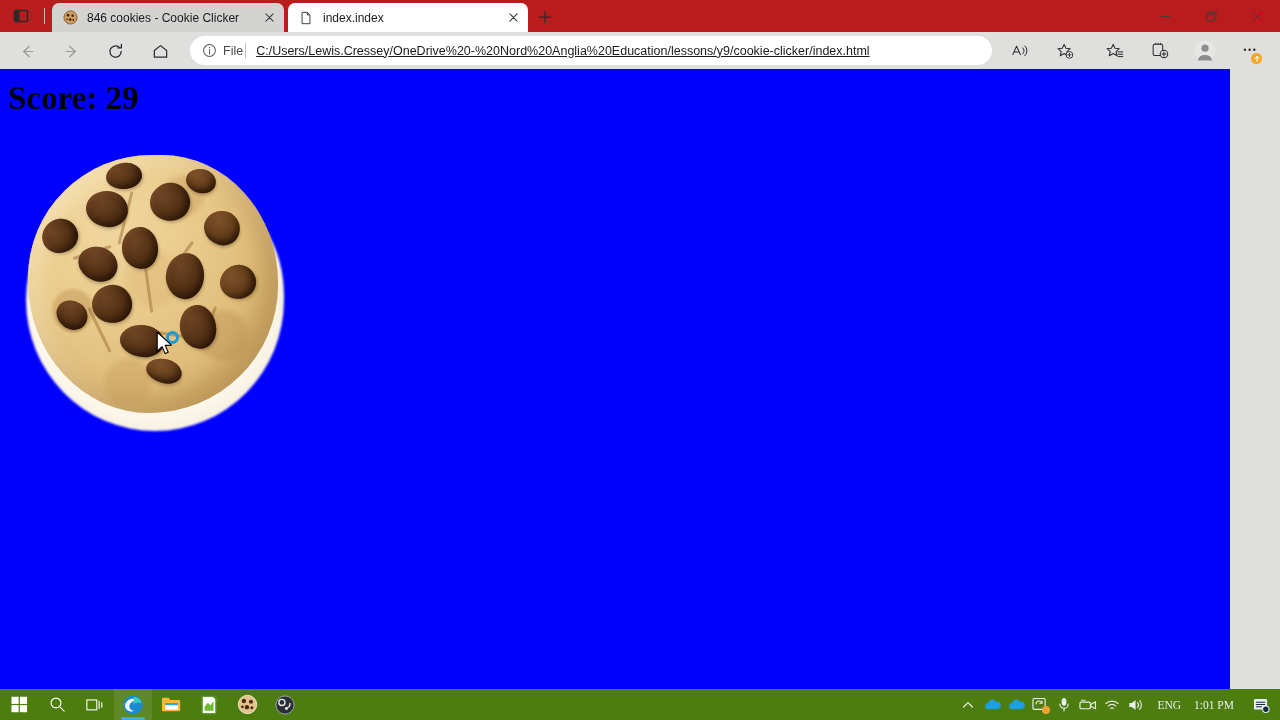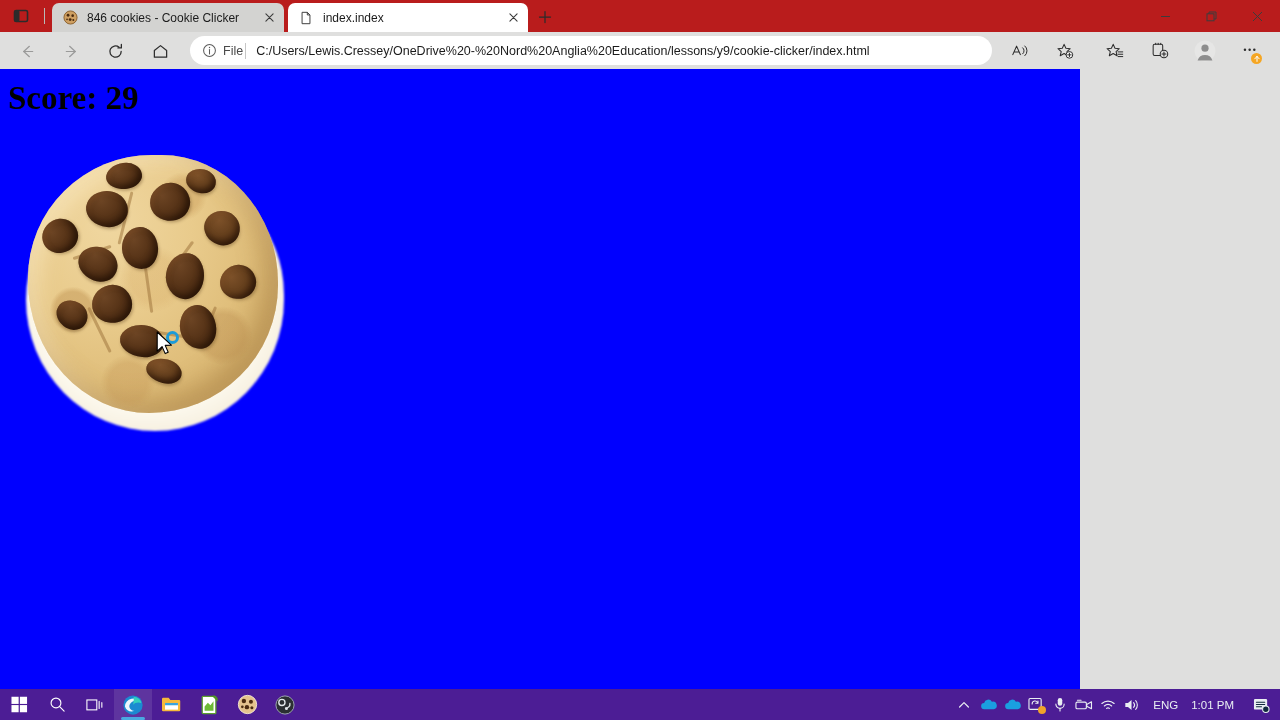--- a/index.html
+++ b/index.html
@@ -149,20 +149,21 @@
     background: #c6c6c6;
     margin-right: 10px;
     flex: 0 0 1px;
   }
   .omni-url {
     font-size: 12.5px;
     color: #1b1b1b;
     white-space: nowrap;
     overflow: hidden;
     text-overflow: ellipsis;
+    text-decoration: underline;
   }
 
   .tool-icon {
     position: absolute;
     top: 4px;
     width: 30px; height: 30px;
     display: flex; align-items: center; justify-content: center;
     border-radius: 4px;
     color: #2b2b2b;
   }
@@ -172,21 +173,21 @@
     width: 11px; height: 11px;
     border-radius: 50%;
     background: #f5a623;
     display: flex; align-items: center; justify-content: center;
   }
 
   
   .page {
     position: absolute;
     left: 0; top: 69px;
-    width: 1080px; height: 620px;
+    width: 1230px; height: 620px;
     background: #0000ff;
     overflow: hidden;
   }
   .score {
     position: absolute;
     left: 8px; top: 10px;
     font-family: "Liberation Serif", "DejaVu Serif", serif;
     font-weight: bold;
     font-size: 33px;
     line-height: 38px;
@@ -263,23 +264,24 @@
     position: absolute;
     left: 156px; top: 262px;
     width: 18px; height: 26px;
   }
 
   
   .taskbar {
     position: absolute;
     left: 0; top: 689px;
     width: 1280px; height: 31px;
-    background: #4c1d95;
+    background: #4d7c0f;
     display: flex;
     align-items: flex-end;
+    font-family: Liberation Serif, serif;
   }
   .tb-item {
     width: 38px; height: 31px;
     display: flex; align-items: center; justify-content: center;
     position: relative;
     flex: 0 0 38px;
   }
   .tb-item.active {
     background: rgba(255,255,255,0.10);
   }

